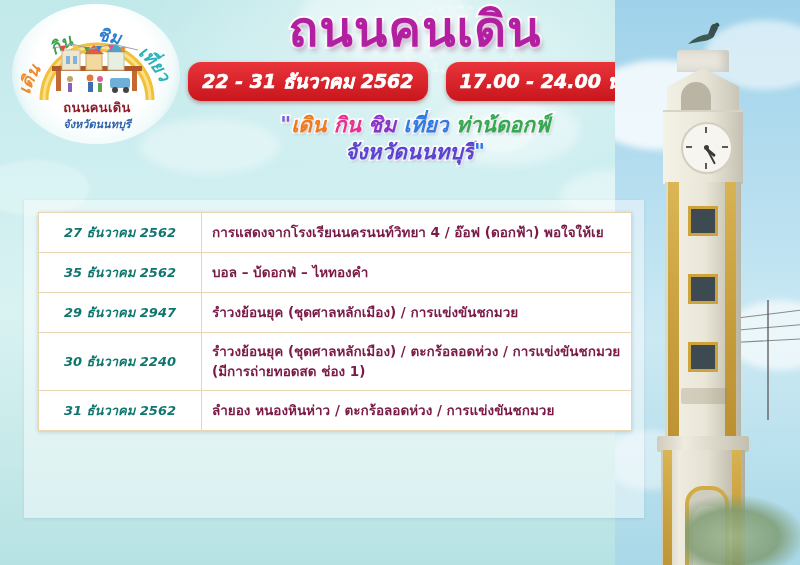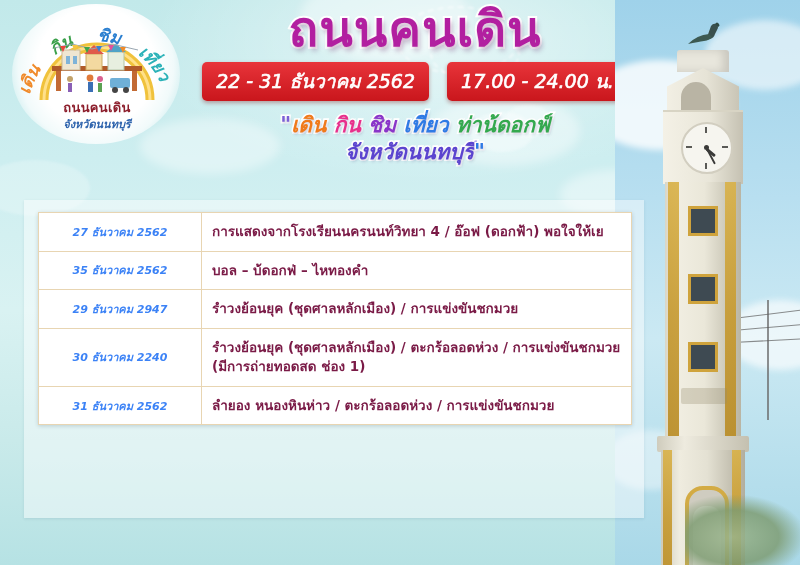--- a/index.html
+++ b/index.html
@@ -53,22 +53,22 @@
     -webkit-text-stroke:4px #ffffff;
     paint-order:stroke fill;
     text-shadow:2px 4px 5px rgba(80,0,80,.28);
     letter-spacing:1px;
   }
   .date-row{
     margin-top:8px;display:flex;justify-content:center;gap:18px;align-items:center;
   }
   .pill{
     background:linear-gradient(180deg,#e8343a 0%, #c9161c 100%);
-    color:#fff;font-weight:normal;font-size:19px;
-    padding:4px 14px 5px;border-radius:5px;
+    color:#fff;font-weight:bold;font-size:19px;
+    padding:4px 14px 5px;border-radius:13px;
     -webkit-text-stroke:.6px #fff;
     box-shadow:0 2px 4px rgba(120,0,0,.35);
     white-space:nowrap;font-style:italic;
   }
   .subtitle{
     margin-top:12px;font-size:21px;font-weight:bold;font-style:italic;line-height:1.18;
     -webkit-text-stroke:3.2px #ffffff;paint-order:stroke fill;
     text-shadow:1px 2px 3px rgba(60,60,120,.25);
   }
   .w-quote{color:#7b5fd6;}
@@ -155,21 +155,21 @@
     position:absolute;left:38px;top:212px;width:594px;
     border-collapse:collapse;background:#ffffff;
     box-shadow:0 1px 4px rgba(0,40,60,.18);
   }
   .sched td{
     border:1px solid #e8d5b2;
     padding:9px 10px;vertical-align:middle;
   }
   .c-date{
     width:142px;text-align:center;
-    color:#3b82f6;font-weight:bold;font-style:italic;font-size:11px;
+    color:#0f766e;font-weight:bold;font-style:italic;font-size:13px;
     white-space:nowrap;
     margin-left:21px;
   }
   .c-text{
     color:#7a1a46;font-weight:bold;font-size:13.5px;line-height:1.45;
   }
   .r-tall td{padding-top:9px;padding-bottom:9px;}
 
   
   .footer{

